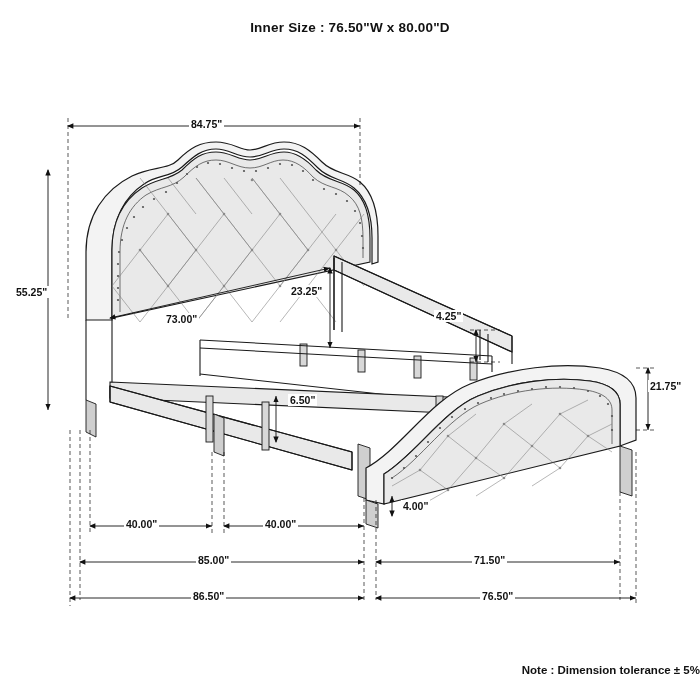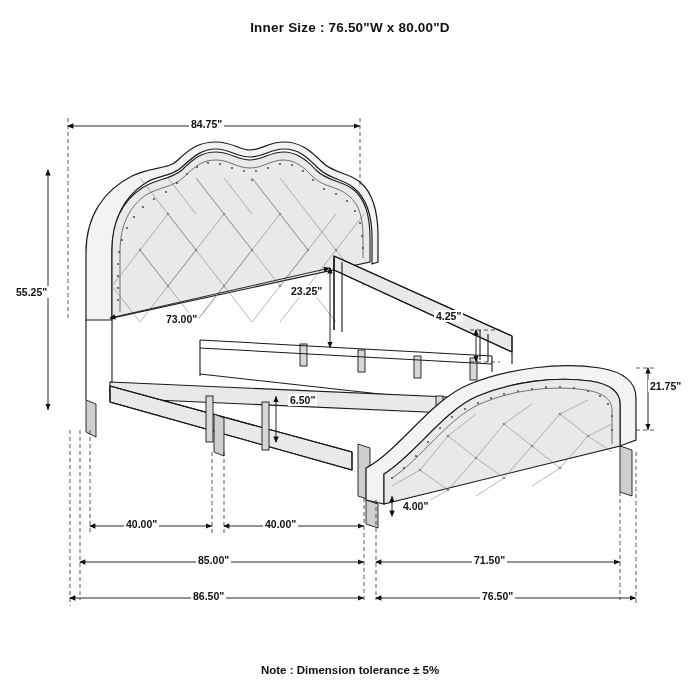--- a/index.html
+++ b/index.html
@@ -28,21 +28,21 @@
     font-size: 13.5px;
     font-weight: bold;
     letter-spacing: 0.2px;
     color: #111111;
   }
   .note {
     position: absolute;
     top: 664px;
     left: 0;
     width: 700px;
-    text-align: center;
+    text-align: right;
     font-size: 11.5px;
     font-weight: bold;
     color: #111111;
   }
   .dimlabel {
     position: absolute;
     font-size: 10.5px;
     font-weight: bold;
     color: #111111;
     white-space: nowrap;

